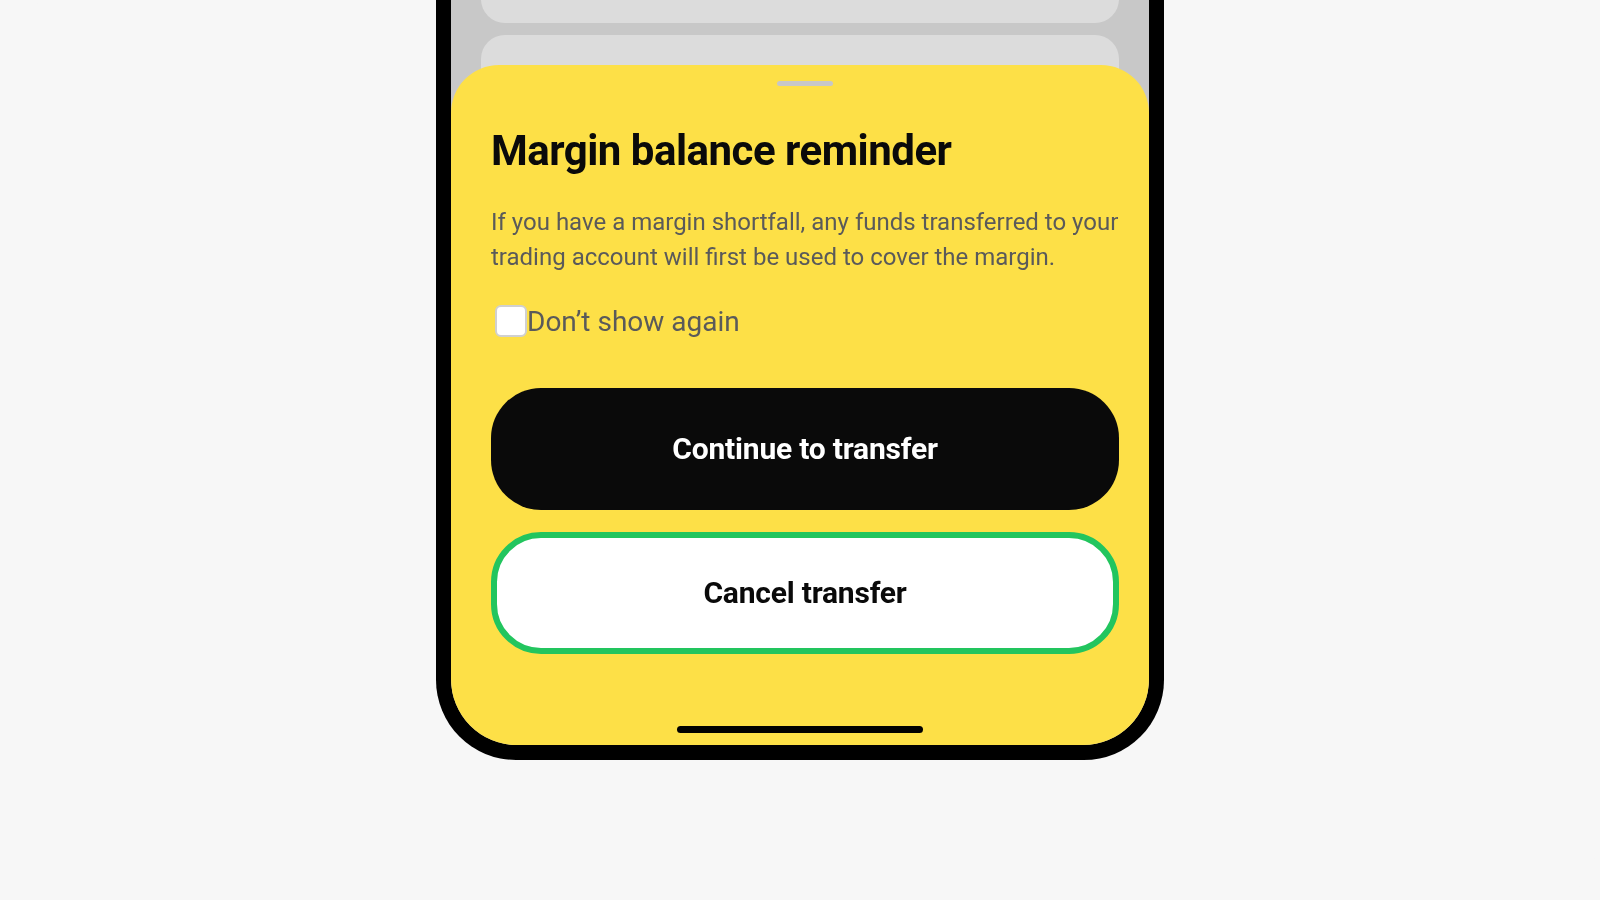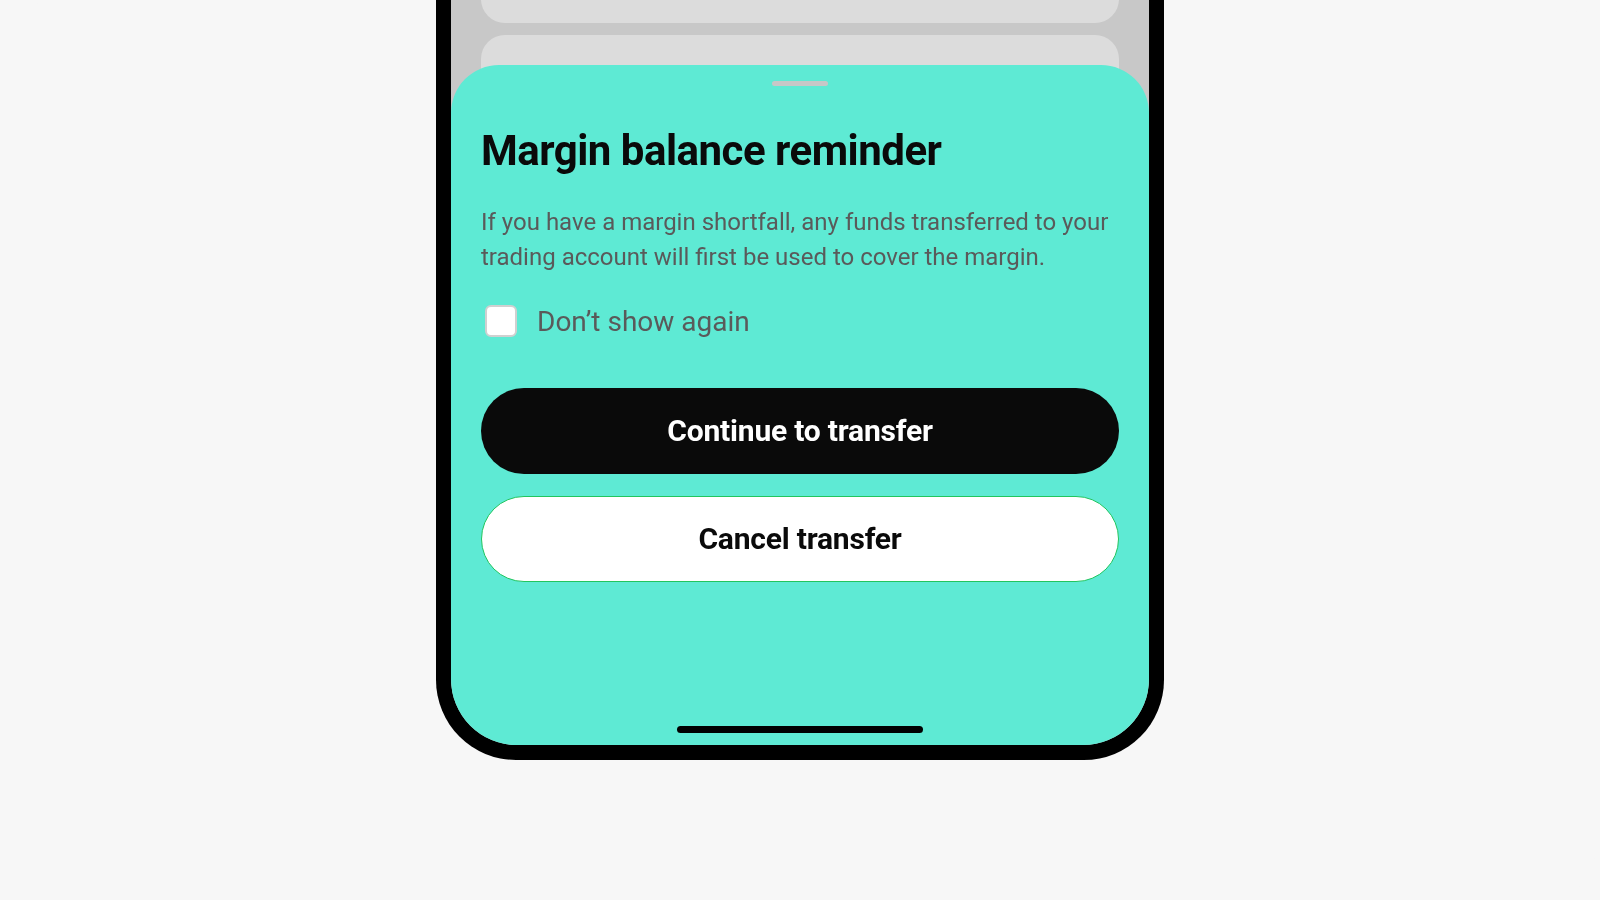--- a/index.html
+++ b/index.html
@@ -60,24 +60,24 @@
     .bg-card-2 {
       top: 370px;
       height: 100px;
     }
     .bottom-sheet {
       position: absolute;
       left: 0;
       right: 0;
       bottom: 0;
       top: 400px;
-      background: #5eead4;
+      background: #fde047;
       border-top-left-radius: 48px;
       border-top-right-radius: 48px;
-      padding: 16px 30px 40px 30px;
+      padding: 16px 30px 40px 40px;
       display: flex;
       flex-direction: column;
     }
     .drag-handle {
       width: 56px;
       height: 5px;
       background: #c7c7c7;
       border-radius: 3px;
       margin: 0 auto 40px auto;
     }
@@ -90,58 +90,57 @@
     }
     .sheet-body {
       font-size: 24px;
       line-height: 1.45;
       color: #5a5a5a;
       margin-bottom: 30px;
     }
     .checkbox-row {
       display: flex;
       align-items: center;
-      gap: 20px;
       margin-bottom: 50px;
       padding-left: 4px;
     }
     .checkbox {
       width: 32px;
       height: 32px;
       border: 2px solid #d0d0d0;
       border-radius: 6px;
       background: #fff;
       cursor: pointer;
     }
     .checkbox-label {
       font-size: 28px;
       color: #5a5a5a;
     }
     .btn {
       width: 100%;
-      height: 86px;
+      height: 122px;
       border-radius: 50px;
       font-size: 30px;
       font-weight: 700;
       display: flex;
       align-items: center;
       justify-content: center;
       cursor: pointer;
       letter-spacing: -0.2px;
     }
     .btn-primary {
       background: #0a0a0a;
       color: #fff;
       border: none;
       margin-bottom: 22px;
     }
     .btn-secondary {
       background: #fff;
       color: #0a0a0a;
-      border: 1px solid #22c55e;
+      border: 6px solid #22c55e;
     }
     .home-indicator {
       position: absolute;
       bottom: 12px;
       left: 50%;
       transform: translateX(-50%);
       width: 246px;
       height: 7px;
       background: #000;
       border-radius: 5px;

